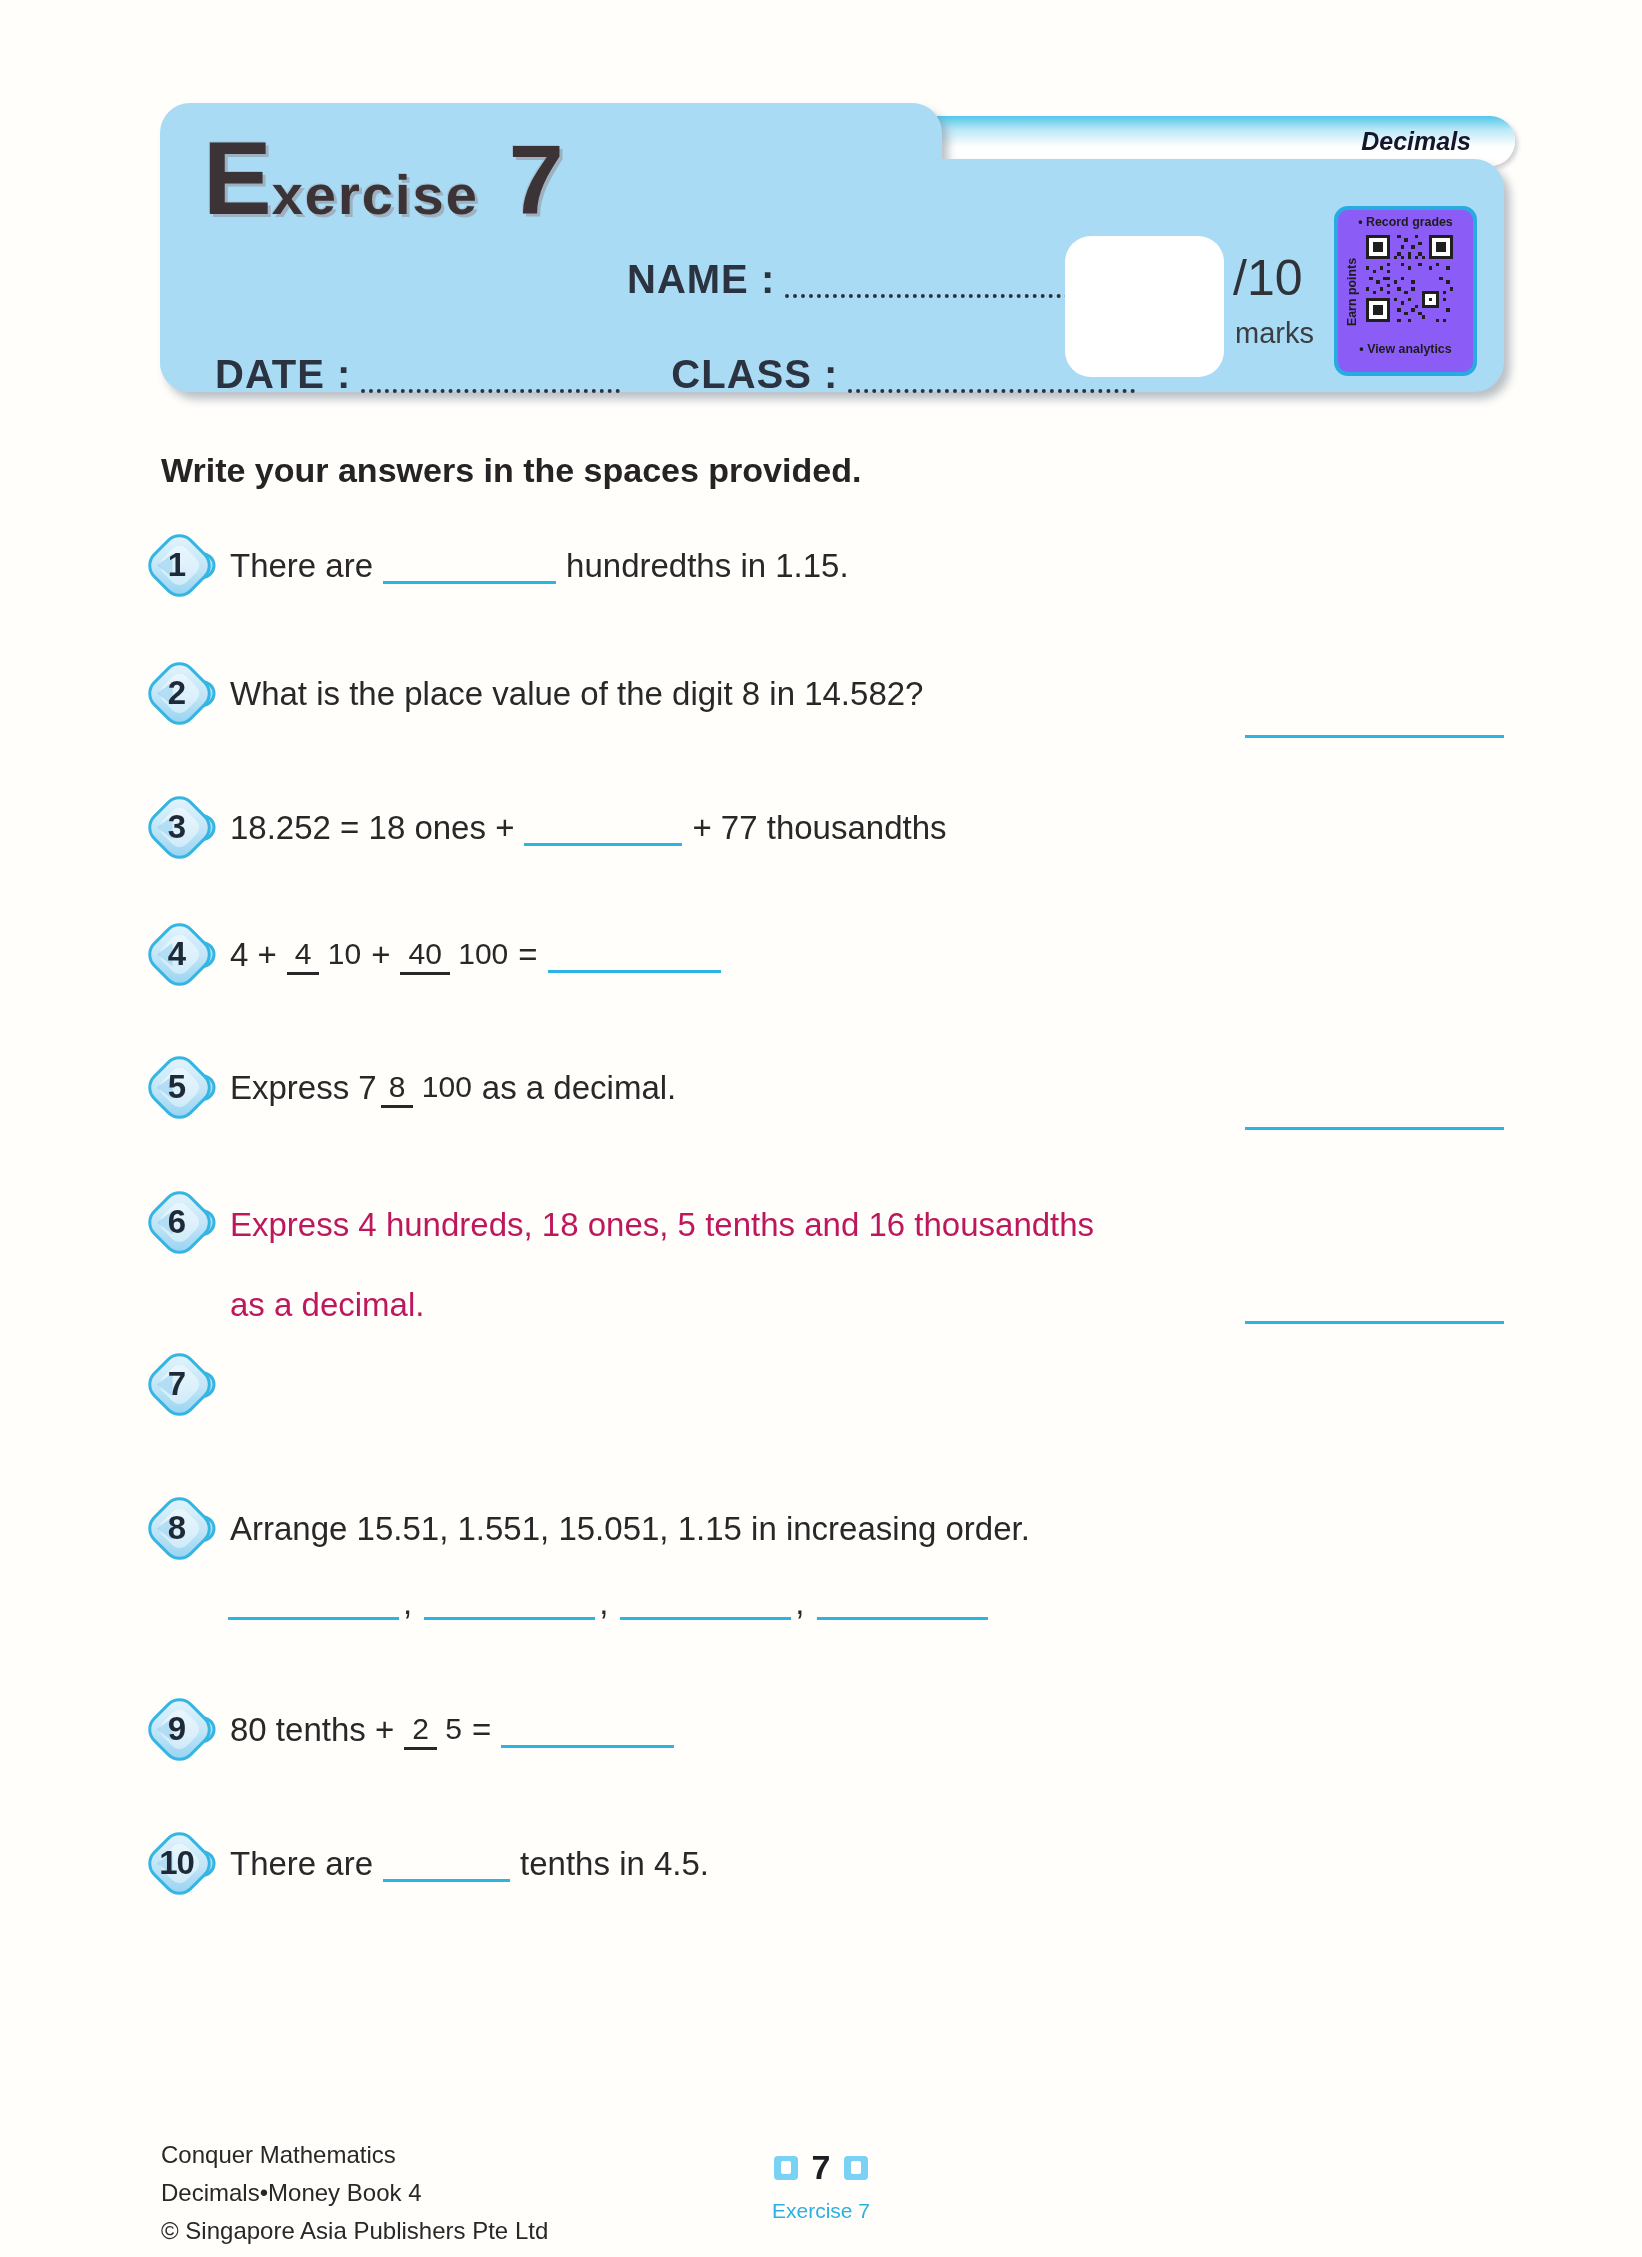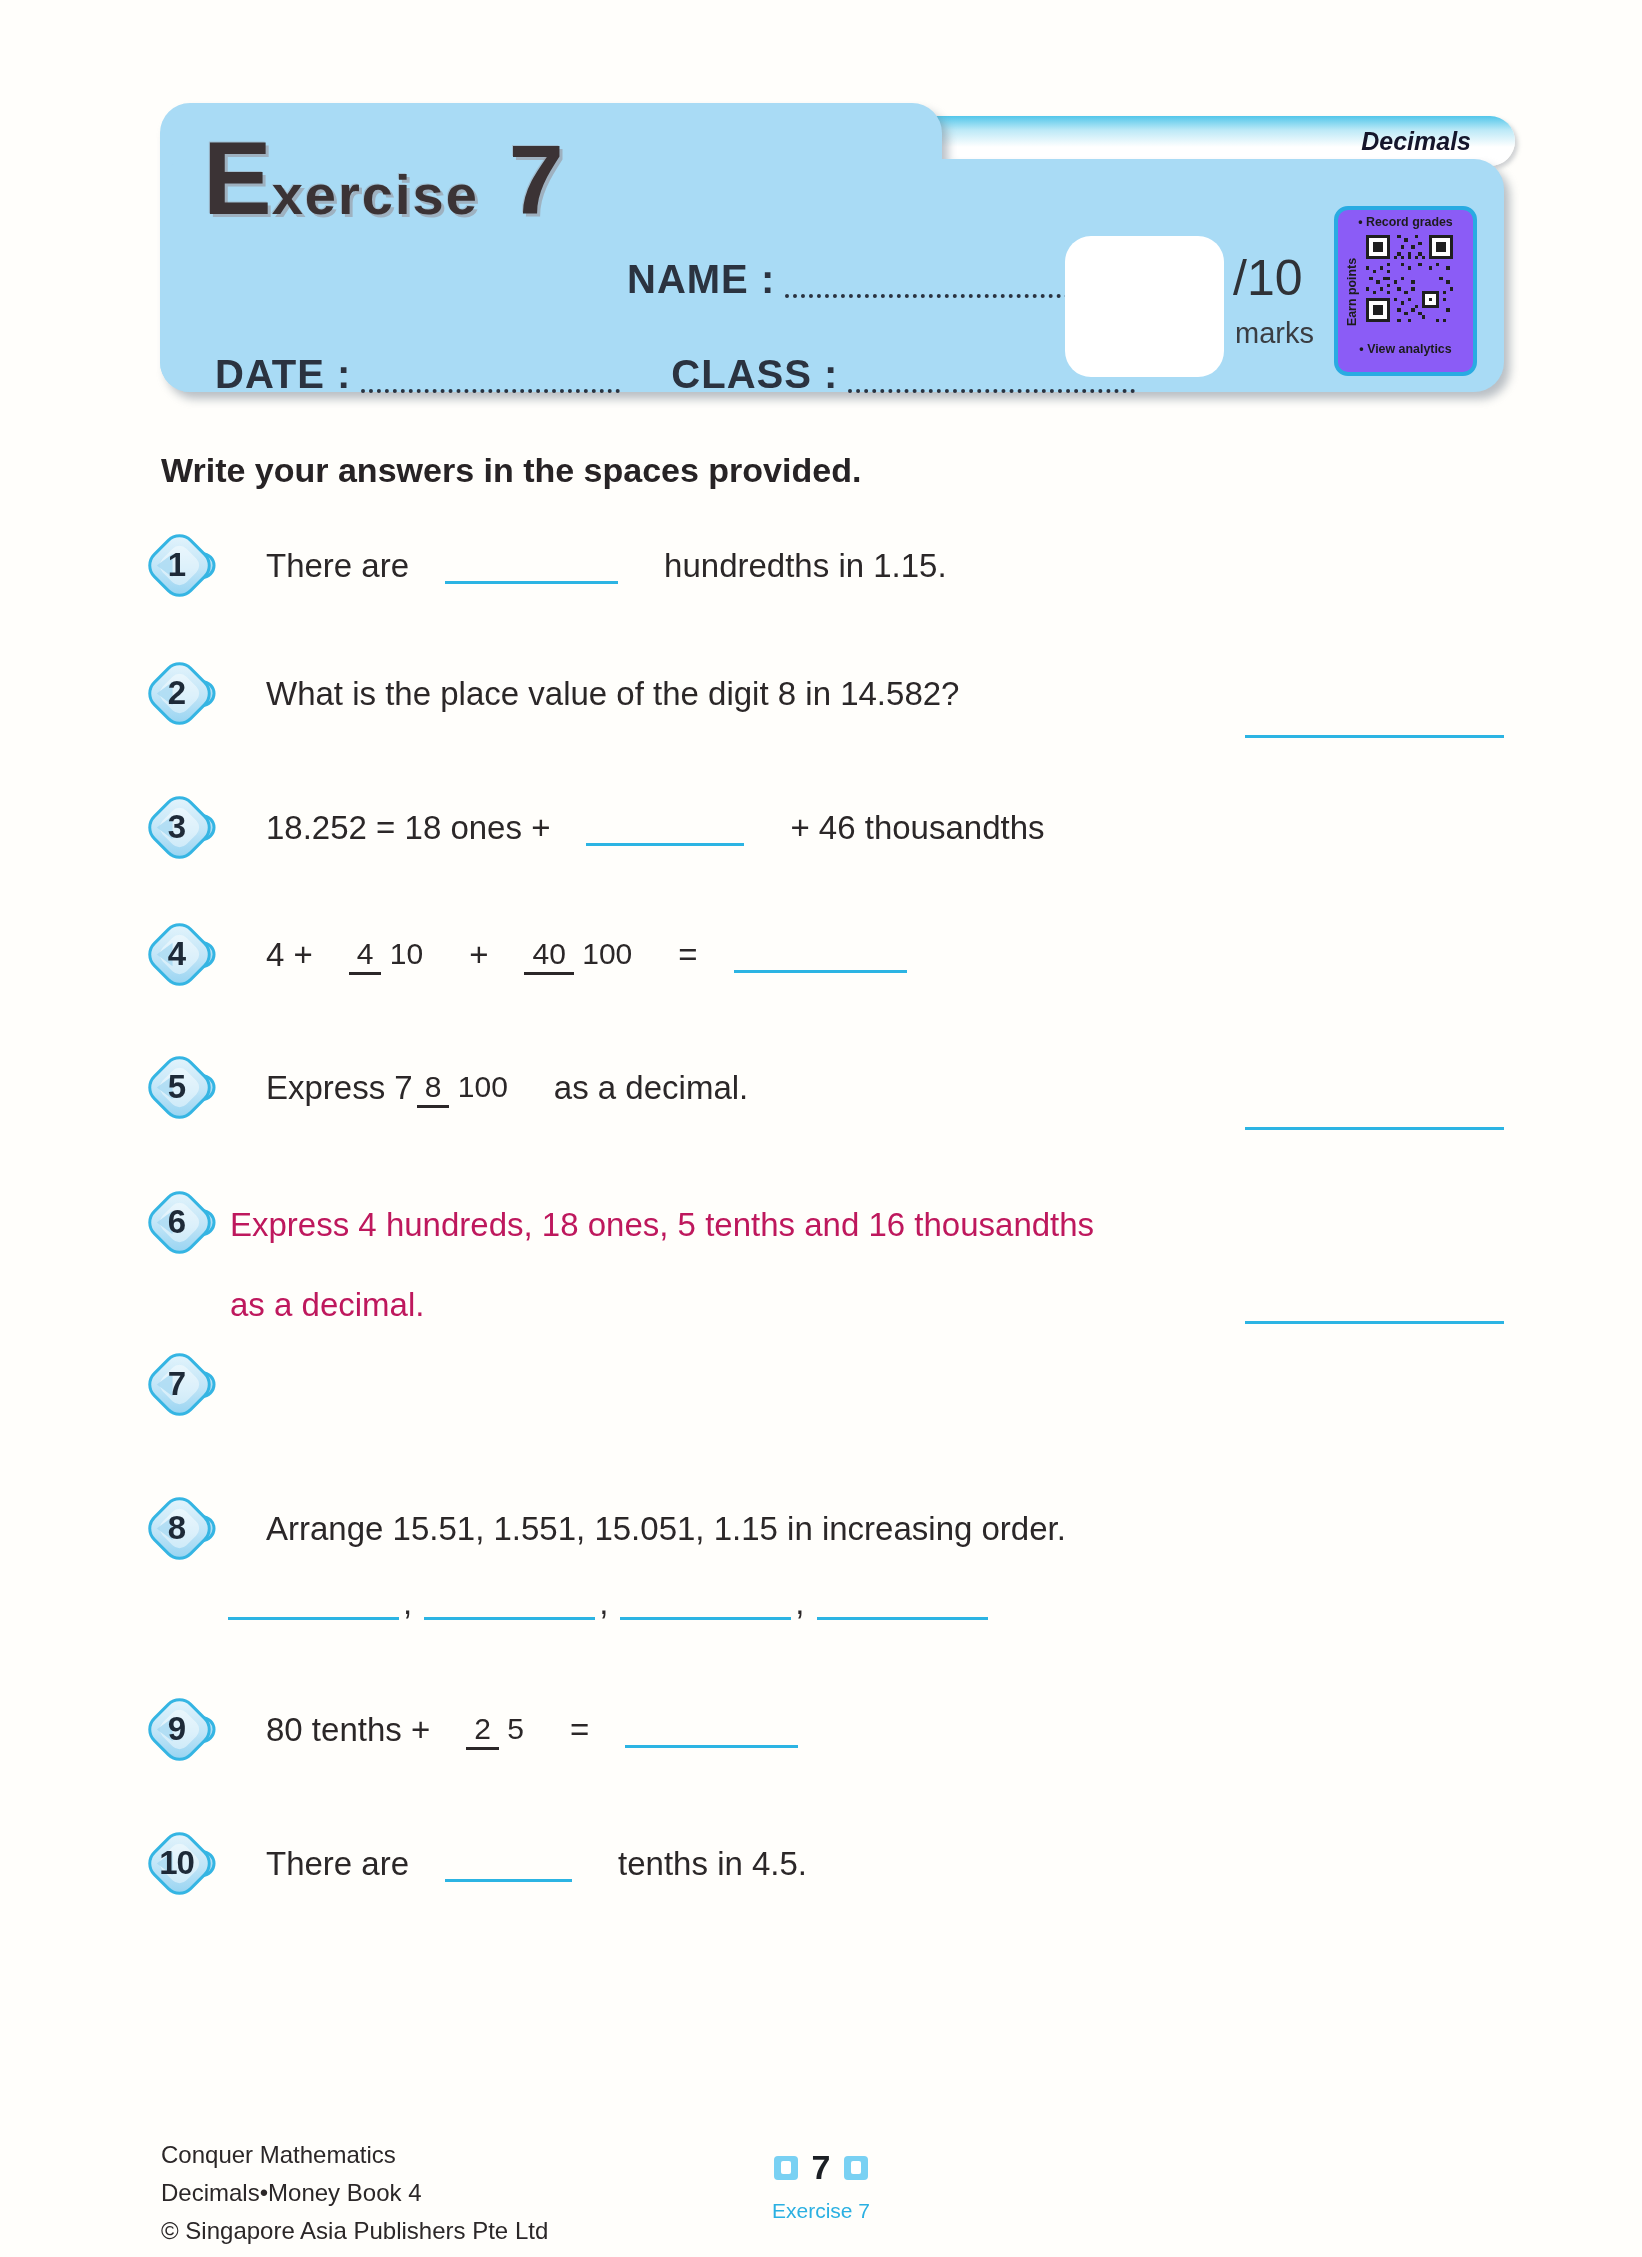--- a/index.html
+++ b/index.html
@@ -59,21 +59,21 @@
     font-size:12.4px; font-weight:bold; color:#1c1c1c; transform:rotate(-90deg); }
   .qr-svg { position:absolute; left:28px; top:25px; }
   
   .instruction { position:absolute; left:161px; top:451px; font-size:34px; font-weight:bold; color:#272325; }
   .q { position:absolute; left:142px; display:flex; align-items:center; }
   .badge { position:relative; width:75px; height:77px; flex:0 0 75px; }
   .badge-num { position:absolute; left:0; top:0; width:69px; height:75px;
     display:flex; align-items:center; justify-content:center;
     font-size:33px; font-weight:bold; color:#1e2a38; letter-spacing:-1px; }
   .qt { display:flex; align-items:center; margin-left:13px; font-size:33px; color:#2b2728; white-space:nowrap; }
-  .qt > span { display:inline-block;margin-left:36px; }
+  .qt > span { display:inline-block; }
   .blank { display:inline-block; border-bottom:3px solid #2cb4e3; height:36px; margin:0 10px; }
   .w175 { width:173px; } .w160 { width:158px; } .w140 { width:139px; } .w128 { width:127px; } .w173 { width:171px; }
   .frac { display:inline-flex; flex-direction:column; align-items:center; font-size:30px;
     line-height:1.15; margin:0 10px; }
   .frac .fn { border-bottom:3px solid #2b2728; padding:0 8px 2px; }
   .frac .fd { padding-top:1px; }
   .qt-block { display:block; margin-left:13px; font-size:33px; color:#be185d; }
   .qt-block .l1 { display:block; margin-top:22px; }
   .qt-block .l2 { display:block; margin-top:42px; }
   .ans-line { position:absolute; left:1245px; width:259px; border-top:3px solid #2cb4e3; }
@@ -264,21 +264,21 @@
         <circle cx="61" cy="39" r="12" fill="url(#badgeGrad)" stroke="#35b5e3" stroke-width="3"></circle>
         <rect x="12" y="13" width="52" height="52" rx="16" transform="rotate(45 38 39)" fill="url(#badgeGrad)" stroke="#35b5e3" stroke-width="3"></rect>
         <rect x="21" y="22" width="34" height="34" rx="10" transform="rotate(45 38 39)" fill="rgba(255,255,255,0.45)"></rect>
         <path d="M15 39 L31 27 L31 51 Z" fill="#9fd6f1" opacity="0.7"></path>
       </svg>
       <span class="badge-num">3</span>
     </div>
     <div class="qt">
       <span>18.252 = 18 ones +</span>
       <span class="blank w160"></span>
-      <span>+ 46 thousandths</span>
+      <span>+ 77 thousandths</span>
     </div>
   </div>
 
   <div class="q" style="top:916px">
     <div class="badge">
       <svg width="75" height="77" viewBox="0 0 76 78">
         <circle cx="61" cy="39" r="12" fill="url(#badgeGrad)" stroke="#35b5e3" stroke-width="3"></circle>
         <rect x="12" y="13" width="52" height="52" rx="16" transform="rotate(45 38 39)" fill="url(#badgeGrad)" stroke="#35b5e3" stroke-width="3"></rect>
         <rect x="21" y="22" width="34" height="34" rx="10" transform="rotate(45 38 39)" fill="rgba(255,255,255,0.45)"></rect>
         <path d="M15 39 L31 27 L31 51 Z" fill="#9fd6f1" opacity="0.7"></path>

